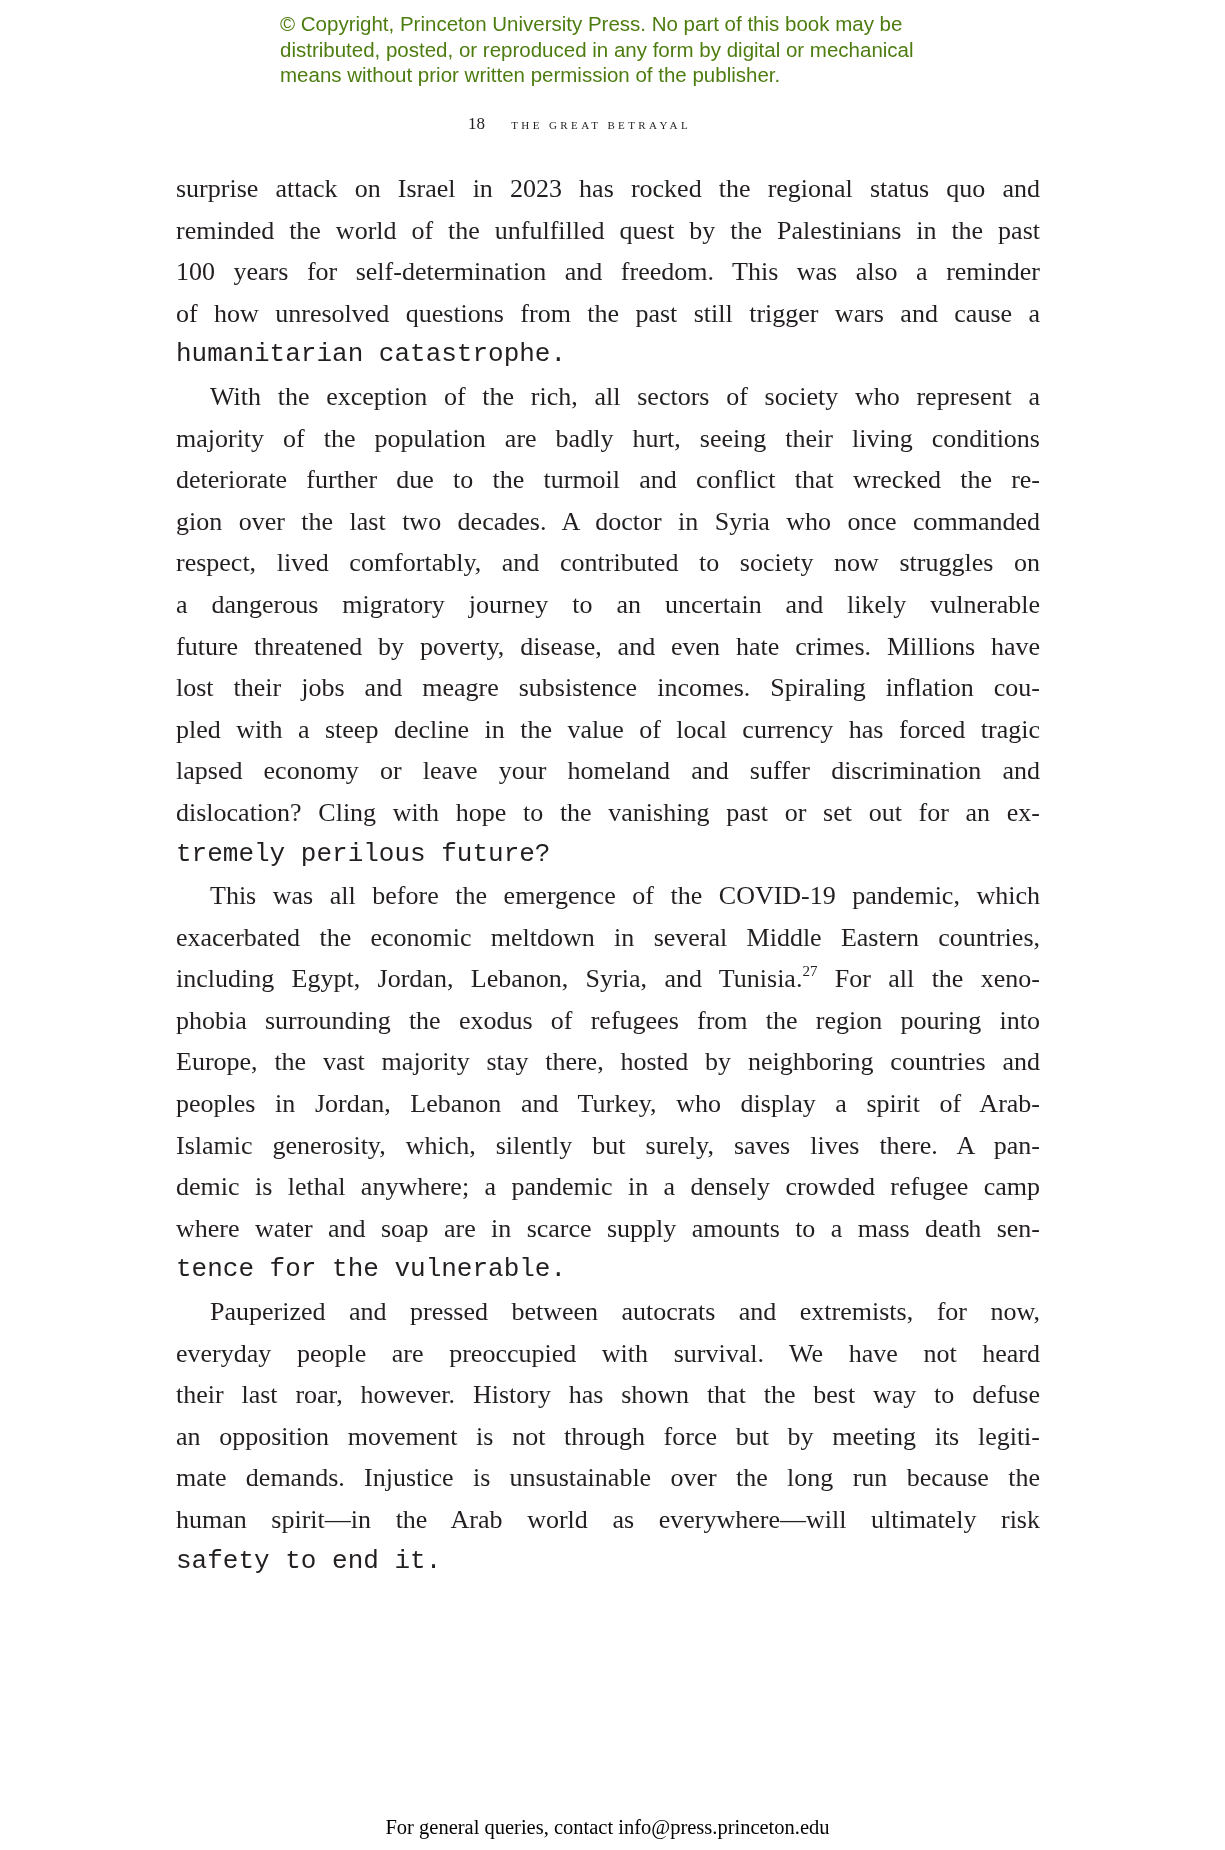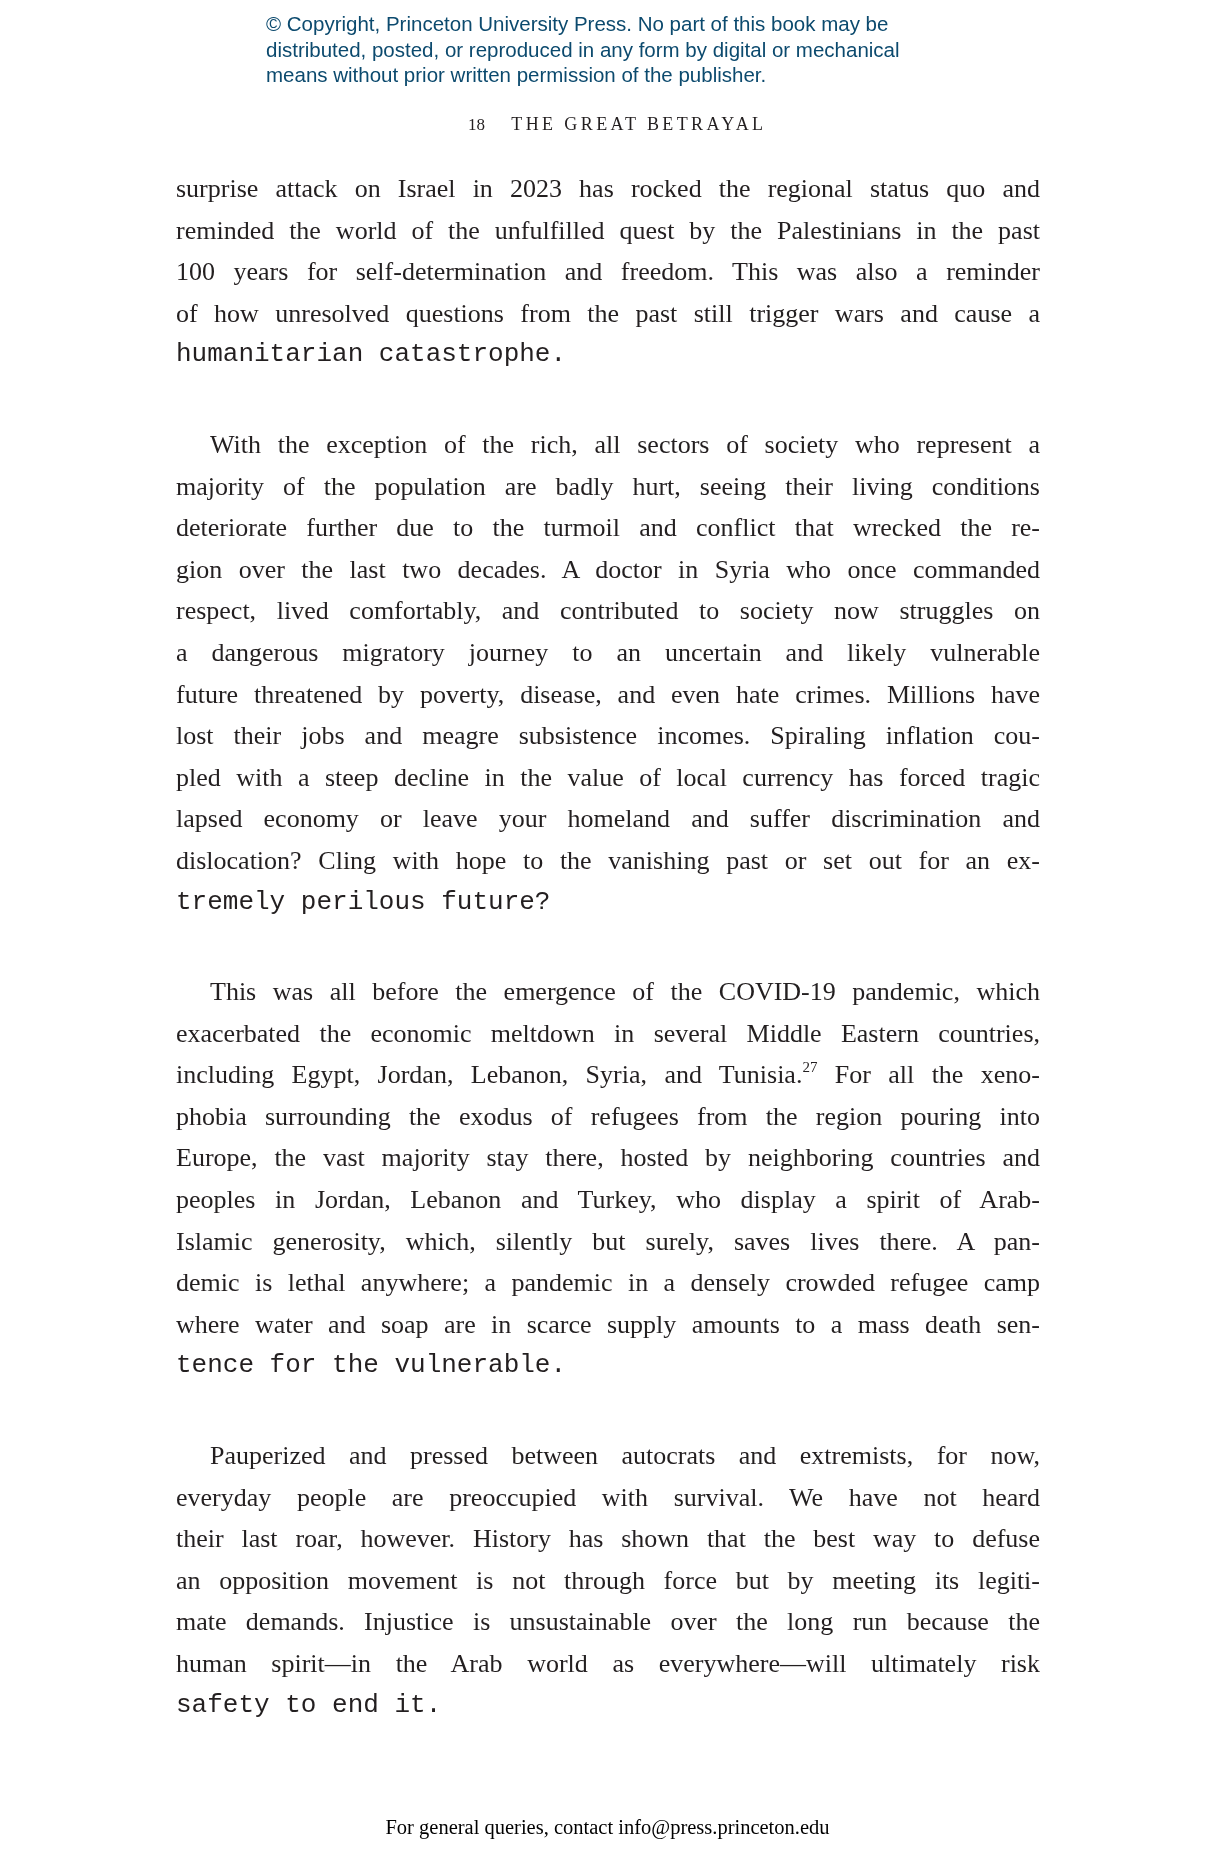--- a/index.html
+++ b/index.html
@@ -9,27 +9,27 @@
   }
   body {
     width: 1225px;
     height: 1850px;
     position: relative;
     overflow: hidden;
     color: #231f20;
   }
   .copyright {
     position: absolute;
-    left: 266px;
+    left: 280px;
     top: 11px;
     width: 720px;
     font-family: "Liberation Sans", sans-serif;
     font-size: 20.5px;
     line-height: 25.5px;
-    color: #0c4a6e;
+    color: #4d7c0f;
   }
   .copyright .cline {
     display: block;
     white-space: nowrap;
   }
   .running-head {
     position: absolute;
     left: 468px;
     top: 112px;
     font-family: "Liberation Serif", serif;
@@ -37,21 +37,21 @@
     line-height: 24px;
     color: #231f20;
     white-space: nowrap;
   }
   .running-head .page-num {
     display: inline-block;
     margin-right: 22px;
   }
   .running-head .book-title {
     letter-spacing: 3.4px;
-    font-size: 18px;
+    font-size: 11px;
     margin-top: 24px;
   }
   .body-text {
     position: absolute;
     left: 176px;
     top: 168px;
     width: 864px;
     font-family: "Liberation Serif", serif;
     font-size: 26px;
     line-height: 41.6px;
@@ -60,21 +60,20 @@
   .line {
     display: block;
     height: 41.6px;
     text-align: justify;
     text-align-last: justify;
     white-space: nowrap;
     overflow: visible;
   }
   .line.indent {
     padding-left: 34px;
-    margin-top: 48px;
   }
   .line.last {
     text-align-last: left;
     font-family: Liberation Mono, monospace;
   }
   sup.fn {
     font-size: 15px;
     vertical-align: 11px;
     line-height: 0;
   }

